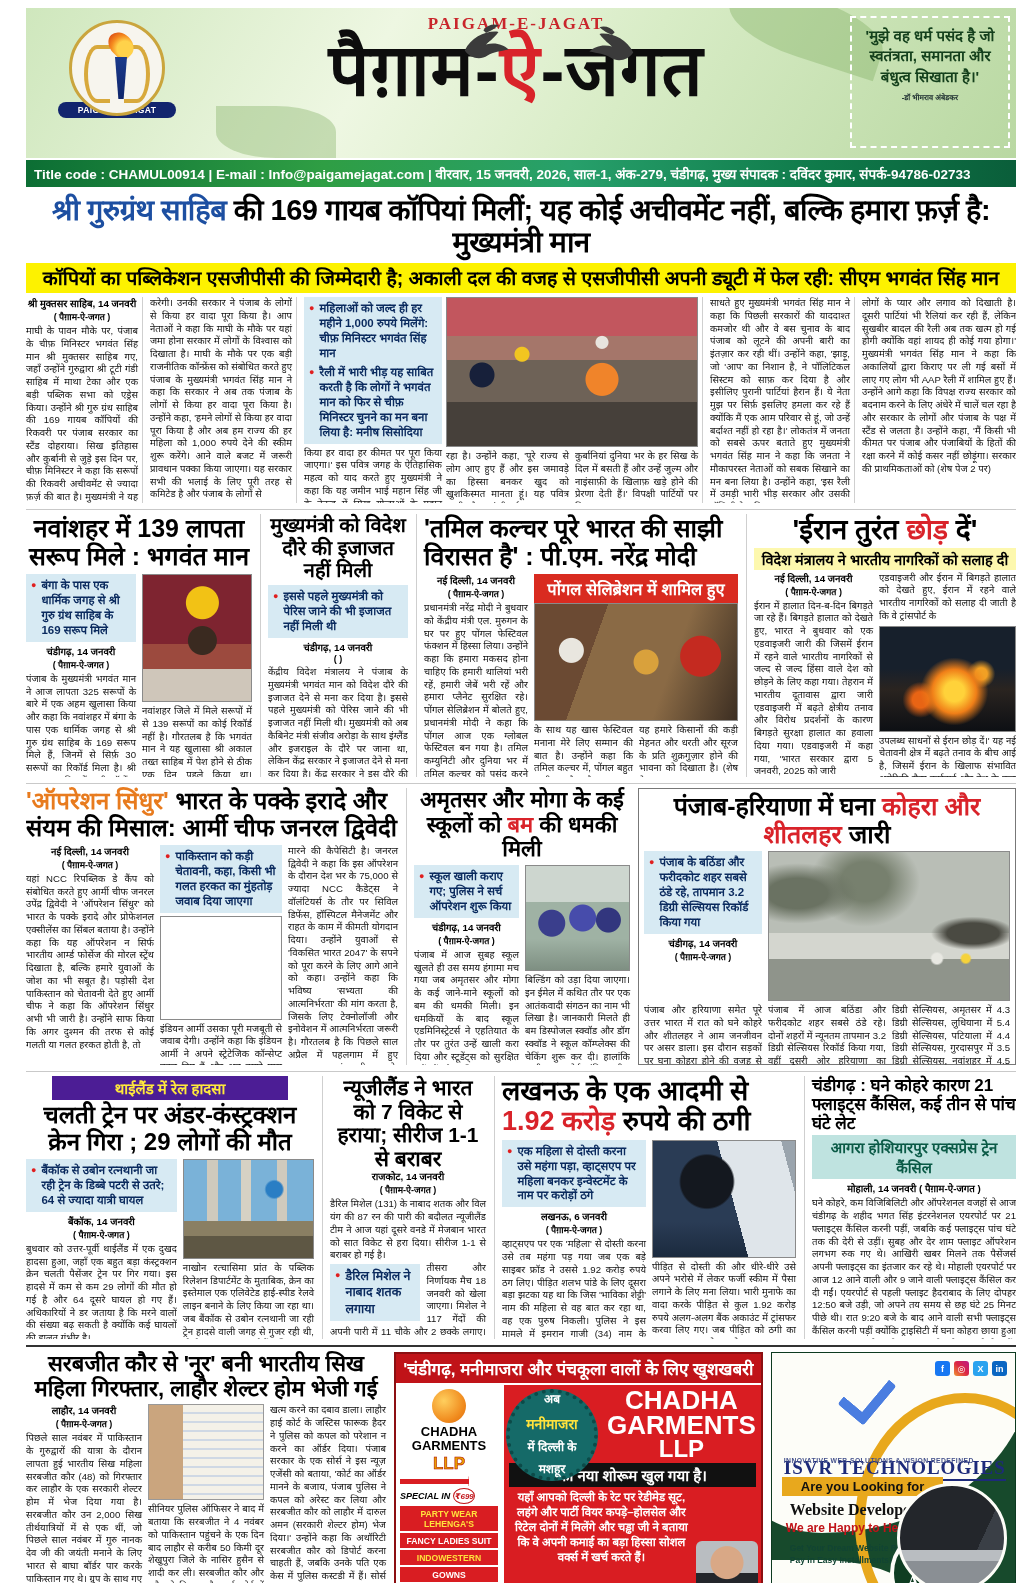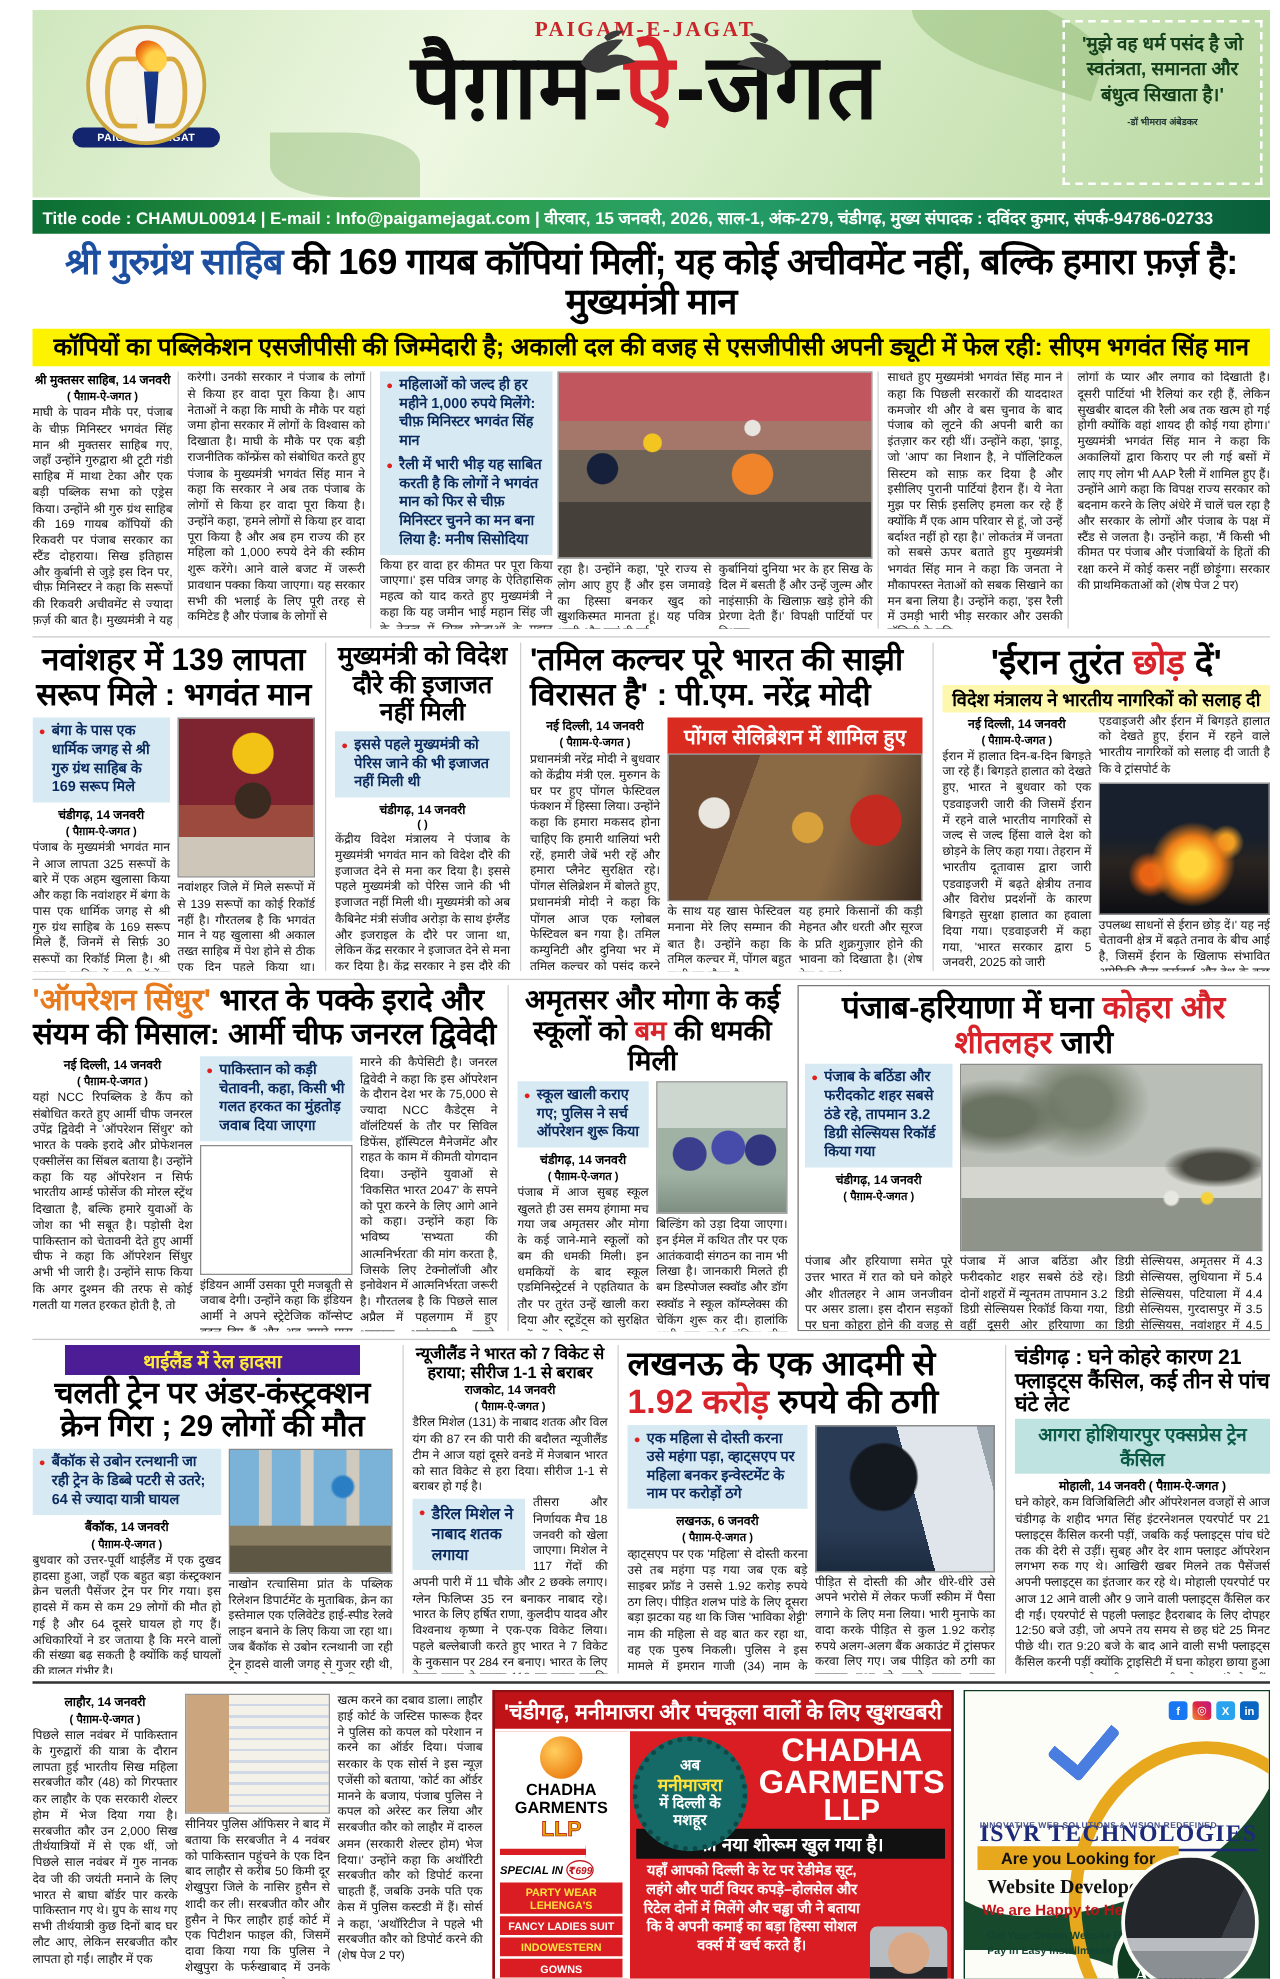--- a/index.html
+++ b/index.html
@@ -133,21 +133,21 @@
   .ch-left { flex:0 0 108px; background:#fff; color:#000; border-right:2px solid #fff; padding:4px 4px; display:flex; flex-direction:column; gap:2px; }
   .ch-logo { width:34px; height:34px; margin:0 auto; border-radius:50%; background:radial-gradient(circle at 35% 35%,#ffcf5e,#f08a1d 65%,#d96a10); }
   .ch-name { font-weight:900; font-size:13px; text-align:center; line-height:1.05; }
   .ch-llp { color:#e8a000; font-weight:900; font-size:17px; text-align:center; -webkit-text-stroke:.5px #a00; }
   .ch-arrow { height:10px; background:linear-gradient(90deg,#d91d22 0 70%,transparent 70%); clip-path:polygon(0 25%,70% 25%,70% 0,100% 50%,70% 100%,70% 75%,0 75%); }
   .ch-special { font-weight:900; font-size:9px; font-style:italic; display:flex; align-items:center; gap:3px; }
   .ch-badge { background:#fff; border:1.5px solid #c01318; color:#c01318; font-weight:900; font-size:8px; border-radius:50%; width:22px; height:16px; display:flex; align-items:center; justify-content:center; }
   .ch-item { background:#d91d22; text-align:center; font-weight:900; font-size:8.6px; padding:2.5px 1px; }
   .ch-item.y { color:#ffe23c; } .ch-item.w { color:#fff; }
   .ch-right { flex:1; padding:3px 5px; position:relative; display:flex; flex-direction:column; }
-  .ch-star { position:absolute; left:2px; top:4px; width:92px; height:92px; border-radius:50%; background:#156a68; border:4px dotted #0c4a48; display:flex; flex-direction:column; align-items:center; justify-content:center; text-align:center; line-height:1.15; }
+  .ch-star { position:absolute; left:2px; top:4px; width:92px; height:92px; border-radius:50%; background:#156a68; border:4px dotted #0c4a48; display:flex; flex-direction:column; align-items:center; justify-content:space-between; text-align:center; line-height:1.15; }
   .ch-star .s1 { font-weight:900; font-size:12px; } .ch-star .s2 { color:#ffe23c; font-weight:900; font-size:14px; }
   .ch-star .s3 { font-weight:900; font-size:12px; } .ch-star .s4 { font-weight:900; font-size:12px; }
   .ch-big { margin-left:98px; text-align:center; font-weight:900; line-height:.95; }
   .ch-big .l1 { font-size:26px; } .ch-big .l2 { font-size:26px; } .ch-big .l3 { font-size:24px; }
   .ch-bar { background:#111; color:#fff; font-weight:900; font-size:15px; text-align:center; margin-top:3px; padding:2px; }
   .ch-text { font-weight:bold; font-size:11.5px; line-height:1.3; text-align:center; margin-top:3px; padding-right:62px; }
   .ch-man { position:absolute; right:3px; bottom:26px; width:62px; height:72px; border-radius:6px; background:
       radial-gradient(circle at 50% 30%,#d9a886 0 16px,transparent 17px),
       linear-gradient(#b9bdc1 0 45%,#23262b 45% 100%); }
 
@@ -400,21 +400,21 @@
           <div class="credit">( पैग़ाम-ऐ-जगत )</div>
           <div class="body-txt">बुधवार को उत्तर-पूर्वी थाईलैंड में एक दुखद हादसा हुआ, जहाँ एक बहुत बड़ा कंस्ट्रक्शन क्रेन चलती पैसेंजर ट्रेन पर गिर गया। इस हादसे में कम से कम 29 लोगों की मौत हो गई है और 64 दूसरे घायल हो गए हैं। अधिकारियों ने डर जताया है कि मरने वालों की संख्या बढ़ सकती है क्योंकि कई घायलों की हालत गंभीर है।</div>
         </div>
         <div style="flex:1;">
           <div class="photo crane-photo"></div>
           <div class="body-txt" style="margin-top:3px;">नाखोन रत्चासिमा प्रांत के पब्लिक रिलेशन डिपार्टमेंट के मुताबिक, क्रेन का इस्तेमाल एक एलिवेटेड हाई-स्पीड रेलवे लाइन बनाने के लिए किया जा रहा था। जब बैंकॉक से उबोन रत्नथानी जा रही ट्रेन हादसे वाली जगह से गुजर रही थी, तो क्रेन का अचानक बैलेंस बिगड़ गया और  (शेष पेज 2 पर)</div>
         </div>
       </div>
     </div>
     <div class="b4b vline">
-      <div class="art-head" style="font-size:13px;text-align:center;">न्यूजीलैंड ने भारत को 7 विकेट से हराया; सीरीज 1-1 से बराबर</div>
+      <div class="art-head" style="font-size:21px;text-align:center;">न्यूजीलैंड ने भारत को 7 विकेट से हराया; सीरीज 1-1 से बराबर</div>
       <div class="dateline">राजकोट, 14 जनवरी</div>
       <div class="credit">( पैग़ाम-ऐ-जगत )</div>
       <div class="body-txt">डैरिल मिशेल (131) के नाबाद शतक और विल यंग की 87 रन की पारी की बदौलत न्यूजीलैंड टीम ने आज यहां दूसरे वनडे में मेजबान भारत को सात विकेट से हरा दिया। सीरीज 1-1 से बराबर हो गई है।</div>
       <div class="inset-box">
         <div class="b-item" style="font-size:12.5px;">
             <span class="dot">●</span>
             <span>डैरिल मिशेल ने नाबाद शतक लगाया</span>
           </div>
       </div>
       <div class="body-txt">तीसरा और निर्णायक मैच 18 जनवरी को खेला जाएगा। मिशेल ने 117 गेंदों की अपनी पारी में 11 चौके और 2 छक्के लगाए। ग्लेन फिलिप्स 35 रन बनाकर नाबाद रहे। भारत के लिए हर्षित राणा, कुलदीप यादव और विश्वनाथ कृष्णा ने एक-एक विकेट लिया। पहले बल्लेबाजी करते हुए भारत ने 7 विकेट के नुकसान पर 284 रन बनाए। भारत के लिए केएल राहुल ने नाबाद 112 रन बनाए जबकि कप्तान शुभमन गिल ने 56 रन की पारी खेली। मेहमान टीम के लिए क्रिश्चियन क्लार्क ने  (शेष पेज 2 पर)</div>
@@ -443,20 +443,21 @@
     <div class="b4d vline">
       <div class="art-head" style="font-size:17px;">चंडीगढ़ : घने कोहरे कारण 21 फ्लाइट्स कैंसिल, कई तीन से पांच घंटे लेट</div>
       <div class="teal-bar">आगरा होशियारपुर एक्सप्रेस ट्रेन कैंसिल</div>
       <div class="dateline">मोहाली, 14 जनवरी ( पैग़ाम-ऐ-जगत )</div>
       <div class="body-txt" style="margin-top:2px;">घने कोहरे, कम विजिबिलिटी और ऑपरेशनल वजहों से आज चंडीगढ़ के शहीद भगत सिंह इंटरनेशनल एयरपोर्ट पर 21 फ्लाइट्स कैंसिल करनी पड़ीं, जबकि कई फ्लाइट्स पांच घंटे तक की देरी से उड़ीं। सुबह और देर शाम फ्लाइट ऑपरेशन लगभग रुक गए थे। आखिरी खबर मिलने तक पैसेंजर्स अपनी फ्लाइट्स का इंतजार कर रहे थे। मोहाली एयरपोर्ट पर आज 12 आने वाली और 9 जाने वाली फ्लाइट्स कैंसिल कर दी गईं। एयरपोर्ट से पहली फ्लाइट हैदराबाद के लिए दोपहर 12:50 बजे उड़ी, जो अपने तय समय से छह घंटे 25 मिनट पीछे थी। रात 9:20 बजे के बाद आने वाली सभी फ्लाइट्स कैंसिल करनी पड़ीं क्योंकि ट्राइसिटी में घना कोहरा छाया हुआ था। ज्यादातर जाने वाली फ्लाइट्स तीन से चार घंटे लेट थीं। अबू धाबी जाने वाली इंटरनेशनल फ्लाइट सुबह 2:40 बजे के बजाय सुबह 4:32 बजे निकली। दुबई को  (शेष पेज 2 पर)</div>
     </div>
   </div>
 
   <div class="band band5">
     <div class="b5a">
+      <div class="art-head" style="font-size:22px;text-align:center;">सरबजीत कौर से 'नूर' बनी भारतीय सिख महिला गिरफ्तार, लाहौर शेल्टर होम भेजी गई</div>
       <div class="sar-grid">
         <div style="flex:1;">
           <div class="dateline">लाहौर, 14 जनवरी</div>
           <div class="credit">( पैग़ाम-ऐ-जगत )</div>
           <div class="body-txt">पिछले साल नवंबर में पाकिस्तान के गुरुद्वारों की यात्रा के दौरान लापता हुई भारतीय सिख महिला सरबजीत कौर (48) को गिरफ्तार कर लाहौर के एक सरकारी शेल्टर होम में भेज दिया गया है। सरबजीत कौर उन 2,000 सिख तीर्थयात्रियों में से एक थीं, जो पिछले साल नवंबर में गुरु नानक देव जी की जयंती मनाने के लिए भारत से बाघा बॉर्डर पार करके पाकिस्तान गए थे। ग्रुप के साथ गए सभी तीर्थयात्री कुछ दिनों बाद घर लौट आए, लेकिन सरबजीत कौर लापता हो गईं। लाहौर में एक</div>
         </div>
         <div style="flex:1;">
           <div class="passport"></div>
           <div class="body-txt" style="margin-top:3px;">सीनियर पुलिस ऑफिसर ने बाद में बताया कि सरबजीत ने 4 नवंबर को पाकिस्तान पहुंचने के एक दिन बाद लाहौर से करीब 50 किमी दूर शेखुपुरा जिले के नासिर हुसैन से शादी कर ली। सरबजीत कौर और हुसैन ने फिर लाहौर हाई कोर्ट में एक पिटीशन फाइल की, जिसमें दावा किया गया कि पुलिस ने शेखुपुरा के फर्रुखाबाद में उनके घर पर छापा मारा और उन पर शादी</div>
         </div>

